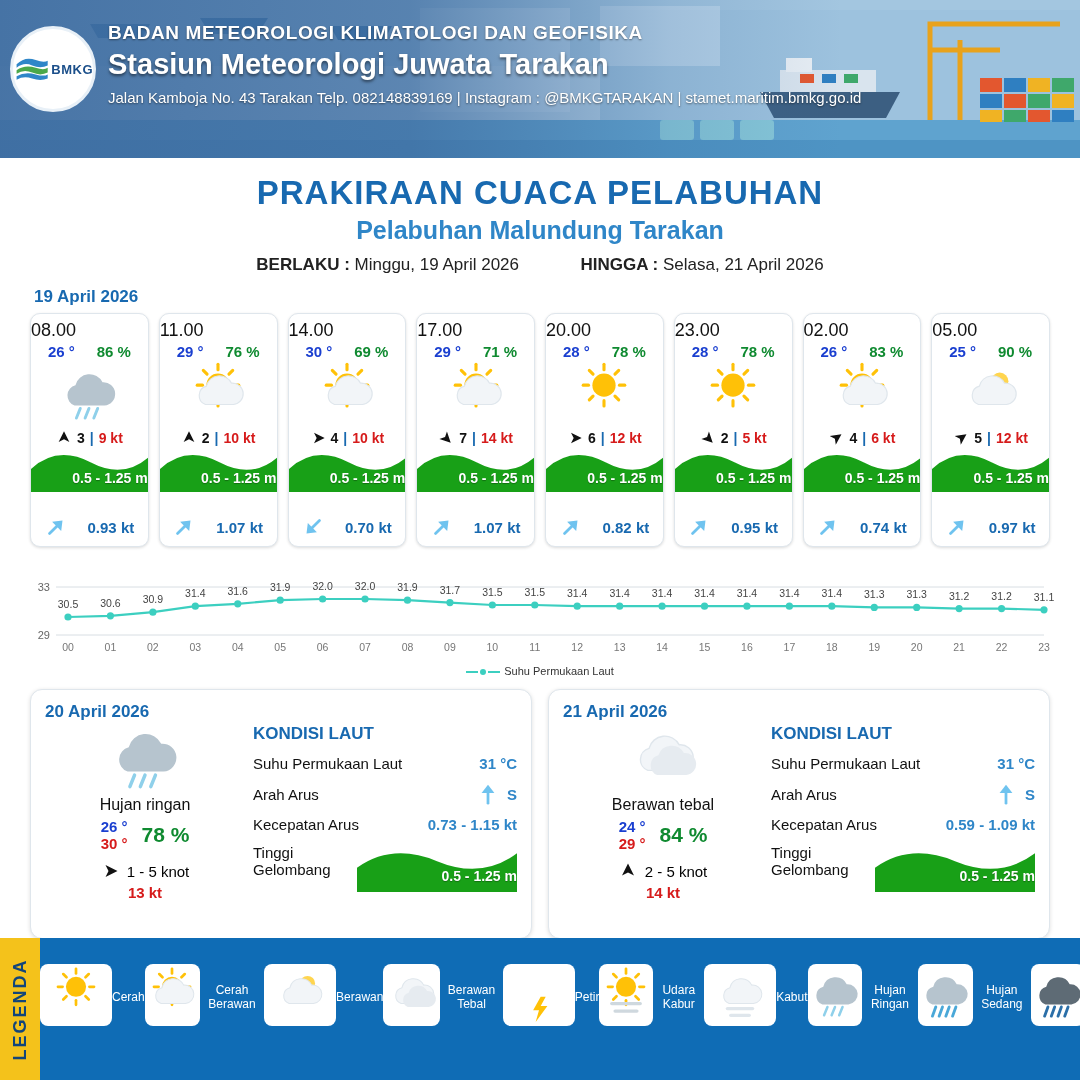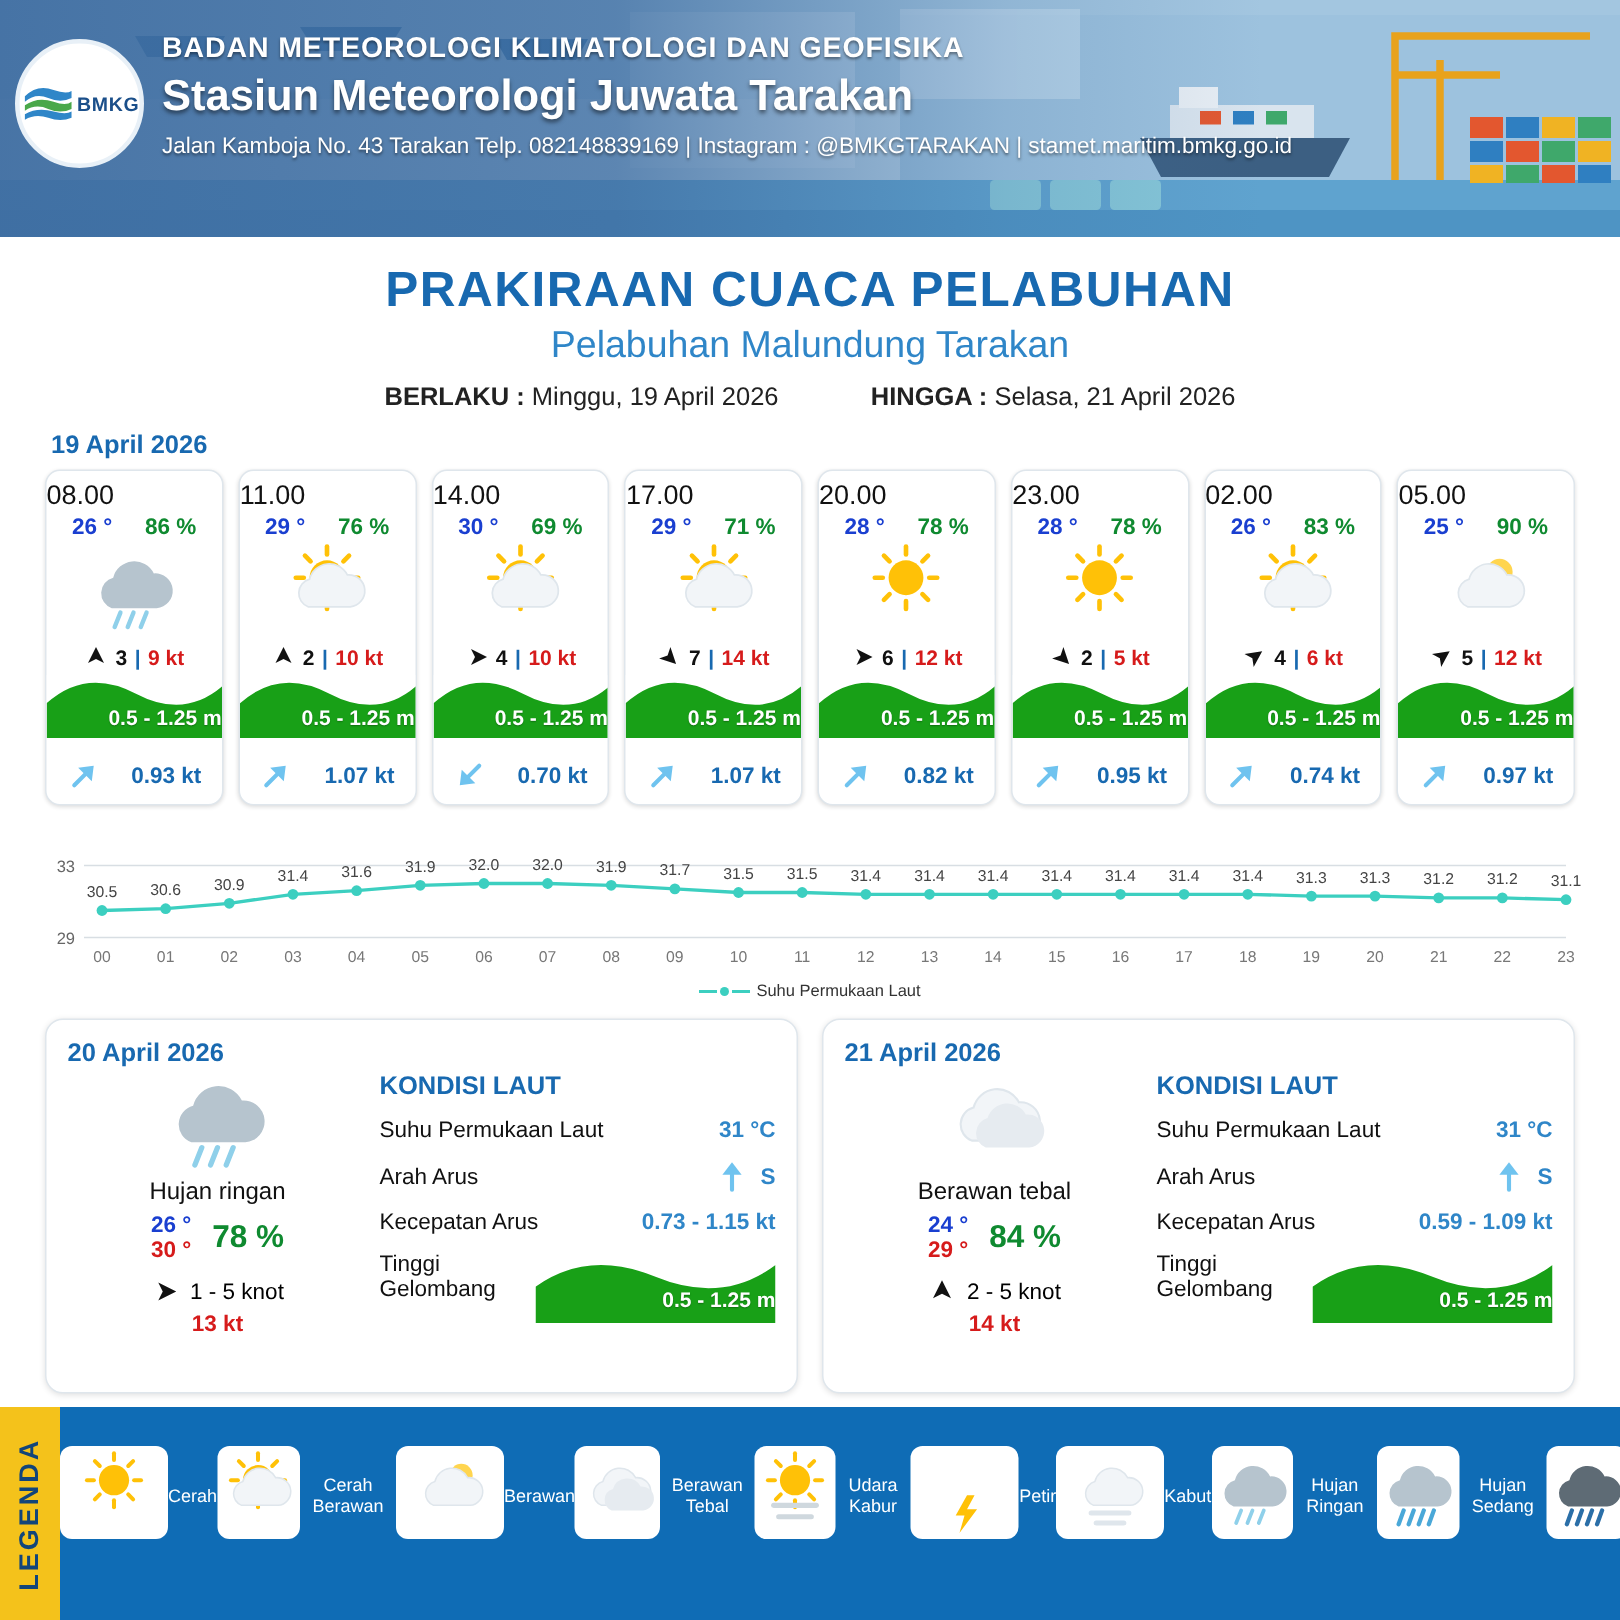--- a/index.html
+++ b/index.html
@@ -29,21 +29,21 @@
   .logo-mark { width:56px; height:40px; }
   .logo-text { font-size:13px; font-weight:bold; color:#1b4f8a; letter-spacing:.5px; margin-top:1px;}
   .hdr-texts { position:absolute; left:108px; top:22px; color:#fff; }
   .hdr-line1 { font-size:19px; font-weight:bold; letter-spacing:.6px; text-shadow:0 1px 2px rgba(0,0,0,.45); }
   .hdr-line2 { font-size:29px; font-weight:bold; margin-top:4px; text-shadow:0 2px 3px rgba(0,0,0,.5); }
   .hdr-line3 { font-size:15px; margin-top:8px; text-shadow:0 1px 2px rgba(0,0,0,.5); }
 
   
   .title-wrap { text-align:center; margin-top:16px; }
   .title-main { font-size:33px; font-weight:bold; color:#1869b0; letter-spacing:1px; }
-  .title-sub { font-size:25px; font-weight:normal; color:#2f86c8; margin-top:4px; }
+  .title-sub { font-size:25px; font-weight:bold; color:#2f86c8; margin-top:4px; }
   .valid-row { margin-top:10px; font-size:17px; color:#222; }
   .valid-row .lbl { font-weight:bold; }
   .valid-row .gap { display:inline-block; width:52px; }
 
   .date-label { margin:12px 0 6px 34px; font-size:17px; font-weight:bold; color:#1869b0; }
 
   
   .cards { display:flex; gap:10px; padding:0 30px; }
   .card {
     width:120px; background:#fff; border:1px solid #dfe6ec; border-radius:10px;
@@ -57,21 +57,21 @@
   .c-wind { display:flex; align-items:center; justify-content:center; gap:5px; font-size:14px; font-weight:bold; padding:2px 0 4px;}
   .c-wind .spd { color:#111; }
   .c-wind .sep { color:#1869b0; }
   .c-wind .gust { color:#d61b1b; }
   .wave-band { position:relative; height:42px; background:#fff; }
   .wave-band svg { position:absolute; bottom:0; left:0; }
   .wave-text {
     position:absolute; left:0; right:0; bottom:6px; text-align:right;
     color:#fff; font-size:14px; font-weight:bold; text-shadow:0 1px 1px rgba(0,0,0,.3);
   }
-  .c-cur { display:flex; align-items:center; justify-content:center; gap:21px; padding:14px 0 8px;text-align:center; }
+  .c-cur { display:flex; align-items:center; justify-content:center; gap:21px; padding:24px 0 8px;text-align:center; }
   .c-cur .val { color:#1869b0; font-size:15px; font-weight:bold; }
 
   
   .chart-wrap { margin:14px 22px 0; position:relative; height:102px; }
   .chart-legend { text-align:center; font-size:11px; color:#333; margin-top:2px; }
   .legend-dash { display:inline-block; vertical-align:middle; margin-right:4px; }
 
   
   .panels { display:flex; gap:16px; padding:12px 30px 0; }
   .panel {
@@ -787,48 +787,48 @@
           <svg viewBox="0 0 62 72" width="52" height="60.38709677419355">
             <path d="M18 46 a10 10 0 0 1 1-19 a14 14 0 0 1 26-3 a10 10 0 0 1 2 22 Z" fill="#f2f5f8" stroke="#dfe6ec" stroke-width="1.2"></path>
             <path d="M26 50 a9 9 0 0 1 1-17 a12 12 0 0 1 22-2 a9 9 0 0 1 2 19 Z" fill="#e6ebf0"></path>
           </svg>
         </div>
     <div class="leg-lbl">Berawan Tebal</div>
       </div>
       <div class="leg-item">
         <div class="leg-box">
           <svg viewBox="0 0 62 72" width="52" height="60.38709677419355">
+            <path d="M33 38 L24 54 L31 54 L27 68 L41 49 L33 49 L39 38 Z" fill="#FFC107"></path>
+          </svg>
+        </div>
+    <div class="leg-lbl">Petir</div>
+      </div>
+      <div class="leg-item">
+        <div class="leg-box">
+          <svg viewBox="0 0 62 72" width="52" height="60.38709677419355">
             <circle cx="31" cy="26" r="12" fill="#FFC107"></circle>
             <line x1="47" y1="26" x2="52.5" y2="26" stroke="#FFC107" stroke-width="3.2" stroke-linecap="round"></line>
             <line x1="42.31370849898476" y1="37.31370849898476" x2="46.202795795510774" y2="41.20279579551077" stroke="#FFC107" stroke-width="3.2" stroke-linecap="round"></line>
             <line x1="31" y1="42" x2="31" y2="47.5" stroke="#FFC107" stroke-width="3.2" stroke-linecap="round"></line>
             <line x1="19.68629150101524" y1="37.31370849898476" x2="15.79720420448923" y2="41.202795795510774" stroke="#FFC107" stroke-width="3.2" stroke-linecap="round"></line>
             <line x1="15" y1="26.000000000000004" x2="9.5" y2="26.000000000000004" stroke="#FFC107" stroke-width="3.2" stroke-linecap="round"></line>
             <line x1="19.686291501015237" y1="14.68629150101524" x2="15.797204204489224" y2="10.79720420448923" stroke="#FFC107" stroke-width="3.2" stroke-linecap="round"></line>
             <line x1="30.999999999999996" y1="10" x2="30.999999999999996" y2="4.5" stroke="#FFC107" stroke-width="3.2" stroke-linecap="round"></line>
             <line x1="42.31370849898476" y1="14.686291501015237" x2="46.20279579551077" y2="10.797204204489224" stroke="#FFC107" stroke-width="3.2" stroke-linecap="round"></line>
             <g stroke="#cfd8de" stroke-width="4" stroke-linecap="round">
               <line x1="14" y1="46" x2="48" y2="46"></line>
               <line x1="18" y1="55" x2="44" y2="55"></line>
             </g>
           </svg>
         </div>
     <div class="leg-lbl">Udara Kabur</div>
       </div>
       <div class="leg-item">
         <div class="leg-box">
           <svg viewBox="0 0 62 72" width="52" height="60.38709677419355">
-            <path d="M33 38 L24 54 L31 54 L27 68 L41 49 L33 49 L39 38 Z" fill="#FFC107"></path>
-          </svg>
-        </div>
-    <div class="leg-lbl">Petir</div>
-      </div>
-      <div class="leg-item">
-        <div class="leg-box">
-          <svg viewBox="0 0 62 72" width="52" height="60.38709677419355">
             <path d="M18 46 a10 10 0 0 1 1-19 a14 14 0 0 1 26-3 a10 10 0 0 1 2 22 Z" fill="#f2f5f8" stroke="#dfe6ec" stroke-width="1.2"></path>
             <g stroke="#dfe6ec" stroke-width="4" stroke-linecap="round">
               <line x1="16" y1="52" x2="46" y2="52"></line>
               <line x1="20" y1="60" x2="42" y2="60"></line>
             </g>
           </svg>
         </div>
     <div class="leg-lbl">Kabut</div>
       </div>
       <div class="leg-item">

